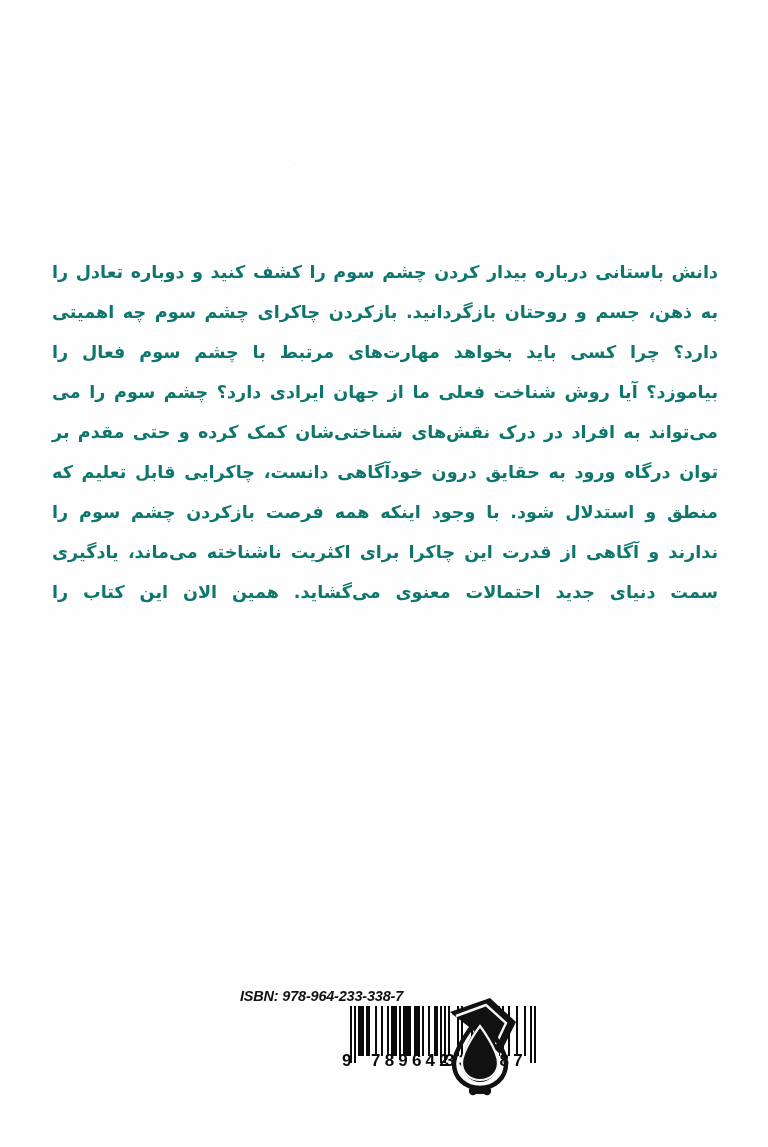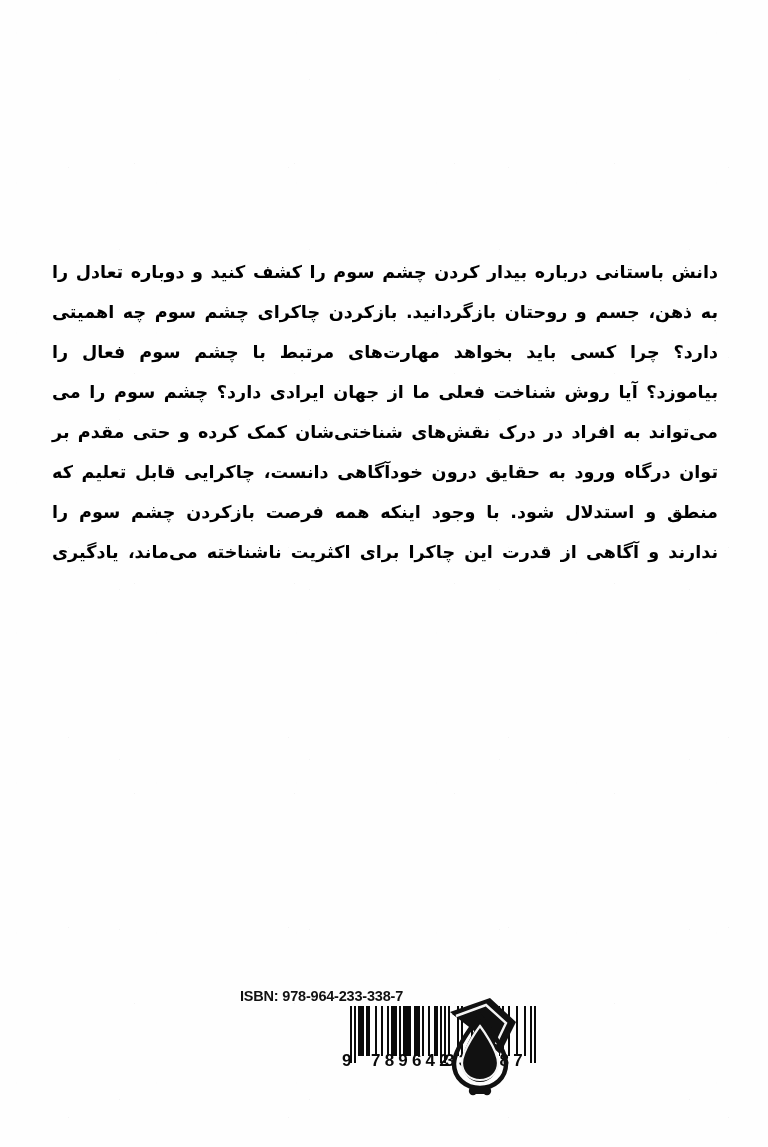--- a/index.html
+++ b/index.html
@@ -28,21 +28,21 @@
     text-align-last: justify;
   }
   .blurb-line {
     display: block;
     direction: rtl;
     text-align: justify;
     text-align-last: justify;
     font-size: 17.6px;
     font-weight: 700;
     line-height: 40px;
-    color: #000000;
+    color: #0f766e;
     letter-spacing: 0.1px;
     white-space: nowrap;
   }
   
   .blurb-line.j { white-space: normal; }
   .blurb-line.last {
     text-align: center;
     text-align-last: center;
     white-space: normal;
   }
@@ -64,20 +64,21 @@
   .isbn-text {
     font-family: "Liberation Sans", sans-serif;
     font-size: 14.5px;
     font-weight: 700;
     color: #111;
     letter-spacing: -0.2px;
     direction: ltr;
     text-align: left;
     margin: 0 0 2px 4px;
     white-space: nowrap;
+    font-style: italic;
   }
   .barcode {
     position: relative;
     width: 194px;
     height: 66px;
     direction: ltr;
   }
   .bars {
     position: absolute;
     left: 8px;
@@ -159,20 +160,21 @@
 
   <div class="blurb">
     <span class="blurb-line j" style="word-spacing: 0px;">دانش باستانی درباره بیدار کردن چشم سوم را کشف کنید و دوباره تعادل را</span>
     <span class="blurb-line j" style="word-spacing: 0px;">به ذهن، جسم و روحتان بازگردانید. بازکردن چاکرای چشم سوم چه اهمیتی</span>
     <span class="blurb-line j" style="word-spacing: 0px;">دارد؟ چرا کسی باید بخواهد مهارت‌های مرتبط با چشم سوم فعال را</span>
     <span class="blurb-line j" style="word-spacing: 0px;">بیاموزد؟ آیا روش شناخت فعلی ما از جهان ایرادی دارد؟ چشم سوم را می</span>
     <span class="blurb-line j" style="word-spacing: 0px;">می‌تواند به افراد در درک نقش‌های شناختی‌شان کمک کرده و حتی مقدم بر</span>
     <span class="blurb-line j" style="word-spacing: 0px;">توان درگاه ورود به حقایق درون خودآگاهی دانست، چاکرایی قابل تعلیم که</span>
     <span class="blurb-line j" style="word-spacing: 0px;">منطق و استدلال شود. با وجود اینکه همه فرصت بازکردن چشم سوم را</span>
     <span class="blurb-line j" style="word-spacing: 0px;">ندارند و آگاهی از قدرت این چاکرا برای اکثریت ناشناخته می‌ماند، یادگیری</span>
+    <span class="blurb-line j" style="word-spacing: 0px;">سمت دنیای جدید احتمالات معنوی می‌گشاید. همین الان این کتاب را</span>
   </div>
 
   <div class="bottom-zone">
 
     <div class="isbn-barcode-wrap">
       <div class="isbn-text">ISBN: 978-964-233-338-7</div>
 
       <div class="barcode">
         <div class="bars" id="bars">
             <span class="guard" style="width: 1.96px; background: rgb(10, 10, 10);"></span>

